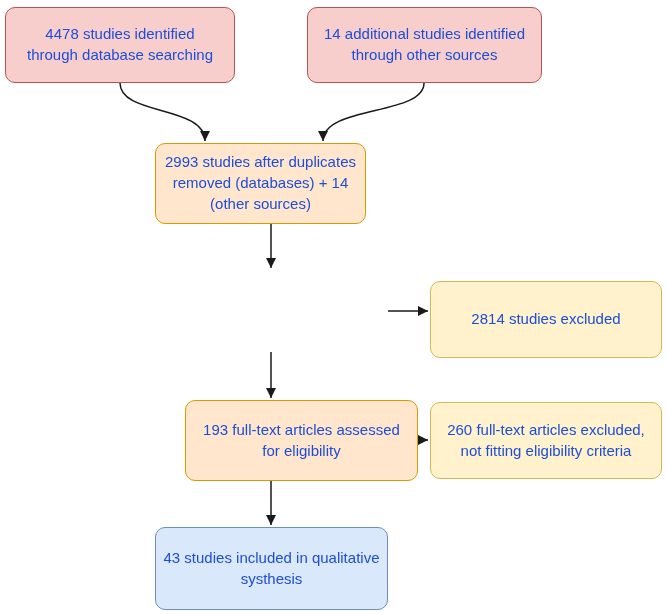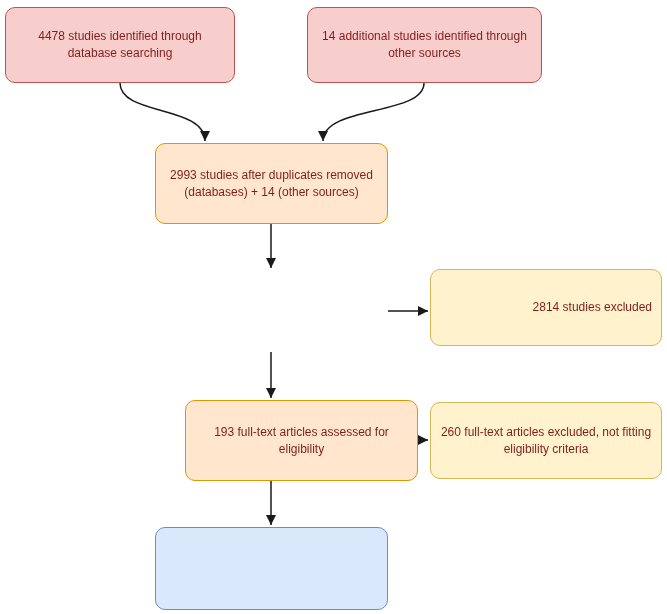--- a/index.html
+++ b/index.html
@@ -26,35 +26,35 @@
   .node {
     position: absolute;
     box-sizing: border-box;
     border-radius: 10px;
     border: 1.5px solid;
     display: flex;
     flex-direction: column;
     align-items: center;
     justify-content: center;
     text-align: center;
-    font-size: 12px;
+    font-size: 15px;
     line-height: 1.38;
-    color: #7f1d1d;
+    color: #1d4ed8;
     padding: 4px 9px;
   }
   .node-pink   { background: #F8CECC; border-color: #B85450; }
   .node-orange { background: #FFE6CC; border-color: #D79B00; }
   .node-yellow { background: #FFF2CC; border-color: #D6B656; }
   .node-blue   { background: #DAE8FC; border-color: #6C8EBF; }
 
   .node-identified-db    { left: 5px;   top: 7px;   width: 230px; height: 76px; padding: 4px 12px; }
   .node-identified-other { left: 307px; top: 7px;   width: 235px; height: 76px; padding: 4px 12px; }
-  .node-duplicates       { left: 155px; top: 143px; width: 233px; height: 81px; }
+  .node-duplicates       { left: 155px; top: 143px; width: 211px; height: 81px; }
   .node-screened         { left: 155px; top: 270px; width: 233px; height: 82px; }
-  .node-excluded-screen  { left: 430px; top: 269px; width: 232px; height: 77px; align-items: flex-end; }
+  .node-excluded-screen  { left: 430px; top: 281px; width: 232px; height: 77px; }
   .node-fulltext         { left: 155px; top: 400px; width: 233px; height: 81px; margin-left: 30px; }
   .node-excluded-fulltext{ left: 430px; top: 402px; width: 232px; height: 77px; }
   .node-included         { left: 155px; top: 527px; width: 233px; height: 83px; padding: 4px 7px; }
 
   .arrow-path {
     fill: none;
     stroke: #1a1a1a;
     stroke-width: 1.5;
   }
 </style>
@@ -97,15 +97,16 @@
 
   <div class="node node-orange node-fulltext">
     <span>193 full-text articles assessed for eligibility</span>
   </div>
 
   <div class="node node-yellow node-excluded-fulltext">
     <span>260 full-text articles excluded, not fitting eligibility criteria</span>
   </div>
 
   <div class="node node-blue node-included">
+    <div>43 studies included in qualitative systhesis</div>
   </div>
 
 </div>
 
 </body></html>

